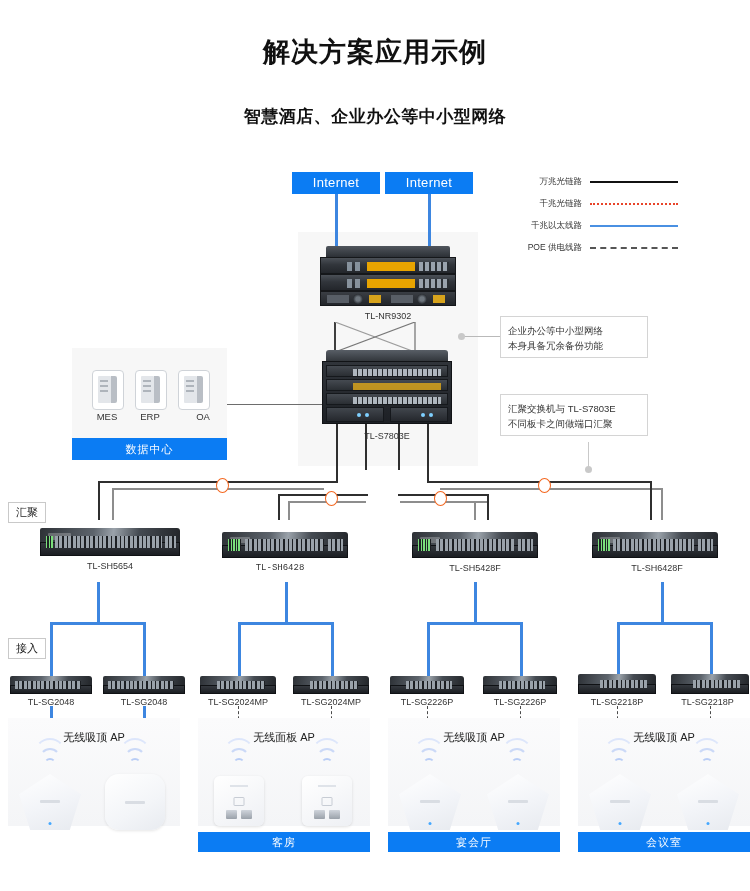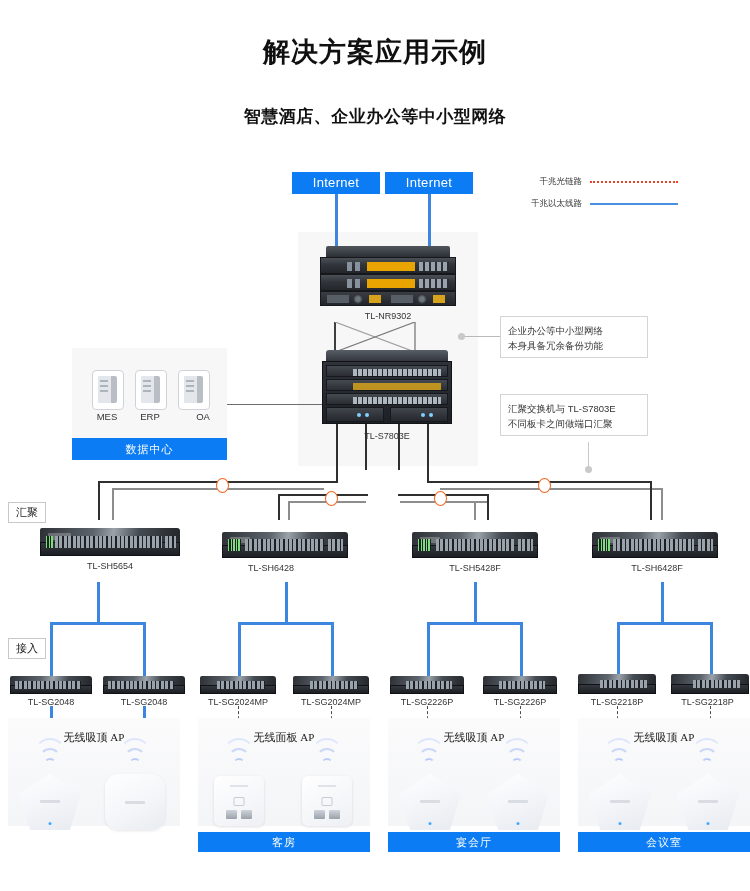--- a/index.html
+++ b/index.html
@@ -95,21 +95,21 @@
   .rsw .face{position:absolute;left:0;bottom:0;width:100%;height:50%;
     background:linear-gradient(180deg,#34383e,#1b1e22);border:1px solid #0f1114;box-sizing:border-box;}
   .rsw .pbank{position:absolute;top:28%;height:44%;
     background:repeating-linear-gradient(90deg,#9aa2aa 0 3px,#1c1f23 3px 4.4px);}
   .rsw .lamp{position:absolute;top:28%;height:44%;
     background:repeating-linear-gradient(90deg,#7be07b 0 1.4px,#1c1f23 1.4px 2.6px);}
   .rsw .tpl{position:absolute;left:6%;top:18%;width:16%;height:26%;
     background:rgba(255,255,255,.25);border-radius:1px;}
 
   
-  .zone{position:absolute;top:718px;width:172px;height:136px;font-family:Liberation Serif, serif;}
+  .zone{position:absolute;top:718px;width:172px;height:136px;}
   .zone-bg{position:absolute;left:0;top:0;width:100%;height:108px;
     background:linear-gradient(180deg,#fbfbfc 0%,#f4f5f7 100%);}
   .zone-cap{position:absolute;left:0;top:114px;width:100%;height:20px;background:#0b7cf3;
     color:#fff;font-size:11px;line-height:20px;text-align:center;letter-spacing:1px;}
   .ap-kind{position:absolute;top:12px;width:100%;text-align:center;font-size:11px;color:#222;}
 
   
   .wifi{position:absolute;width:30px;height:16px;}
   .wifi i{position:absolute;left:50%;bottom:0;transform:translateX(-50%);
     border:2px solid #b9cdf5;border-bottom-color:transparent;border-left-color:transparent;
@@ -167,29 +167,41 @@
     color:#fff;font-size:11px;line-height:22px;text-align:center;letter-spacing:1px;}
 </style>
 </head>
 <body>
 
 <div id="page-title">解决方案应用示例</div>
 <div id="page-subtitle">智慧酒店、企业办公等中小型网络</div>
 
 <div id="legend">
   <div class="legend-row">
+    <div class="legend-label">万兆光链路</div>
+    <div class="legend-art">
+        <span class="lg-black"></span>
+      </div>
+  </div>
+  <div class="legend-row">
     <div class="legend-label">千兆光链路</div>
     <div class="legend-art">
         <span class="lg-red"></span>
       </div>
   </div>
   <div class="legend-row">
     <div class="legend-label">千兆以太线路</div>
     <div class="legend-art">
         <span class="lg-blue"></span>
+      </div>
+  </div>
+  <div class="legend-row">
+    <div class="legend-label">POE 供电线路</div>
+    <div class="legend-art">
+        <span class="lg-dash"></span>
       </div>
   </div>
 </div>
 
 <div id="core-panel"></div>
 
 <div class="inet" style="left:292px;">Internet</div>
 <div class="inet" style="left:385px;">Internet</div>
 <div class="v-blue" style="left:335px;top:194px;height:52px;"></div>
 <div class="v-blue" style="left:428px;top:194px;height:52px;"></div>
@@ -336,21 +348,21 @@
 <div class="dev-label" style="left:55px;top:561px;width:110px;text-align:center;">TL-SH5654</div>
 
 <div class="rsw" style="left:222px;top:532px;width:126px;height:26px;">
   <div class="lid"></div>
     <div class="face"></div>
   <div class="tpl"></div>
   <div class="lamp" style="left:5%;width:10%;"></div>
   <div class="pbank" style="left:18%;width:63%;"></div>
   <div class="pbank" style="left:84%;width:12%;"></div>
 </div>
-<div class="dev-label" style="left:216px;top:563px;width:110px;">TL-SH6428</div>
+<div class="dev-label" style="left:225px;top:563px;width:110px;font-family:Liberation Mono, monospace;">TL-SH6428</div>
 
 <div class="rsw" style="left:412px;top:532px;width:126px;height:26px;">
   <div class="lid"></div>
     <div class="face"></div>
   <div class="tpl"></div>
   <div class="lamp" style="left:5%;width:10%;"></div>
   <div class="pbank" style="left:19%;width:62%;"></div>
   <div class="pbank" style="left:84%;width:12%;"></div>
 </div>
 <div class="dev-label" style="left:418px;top:563px;width:114px;">TL-SH5428F</div>

